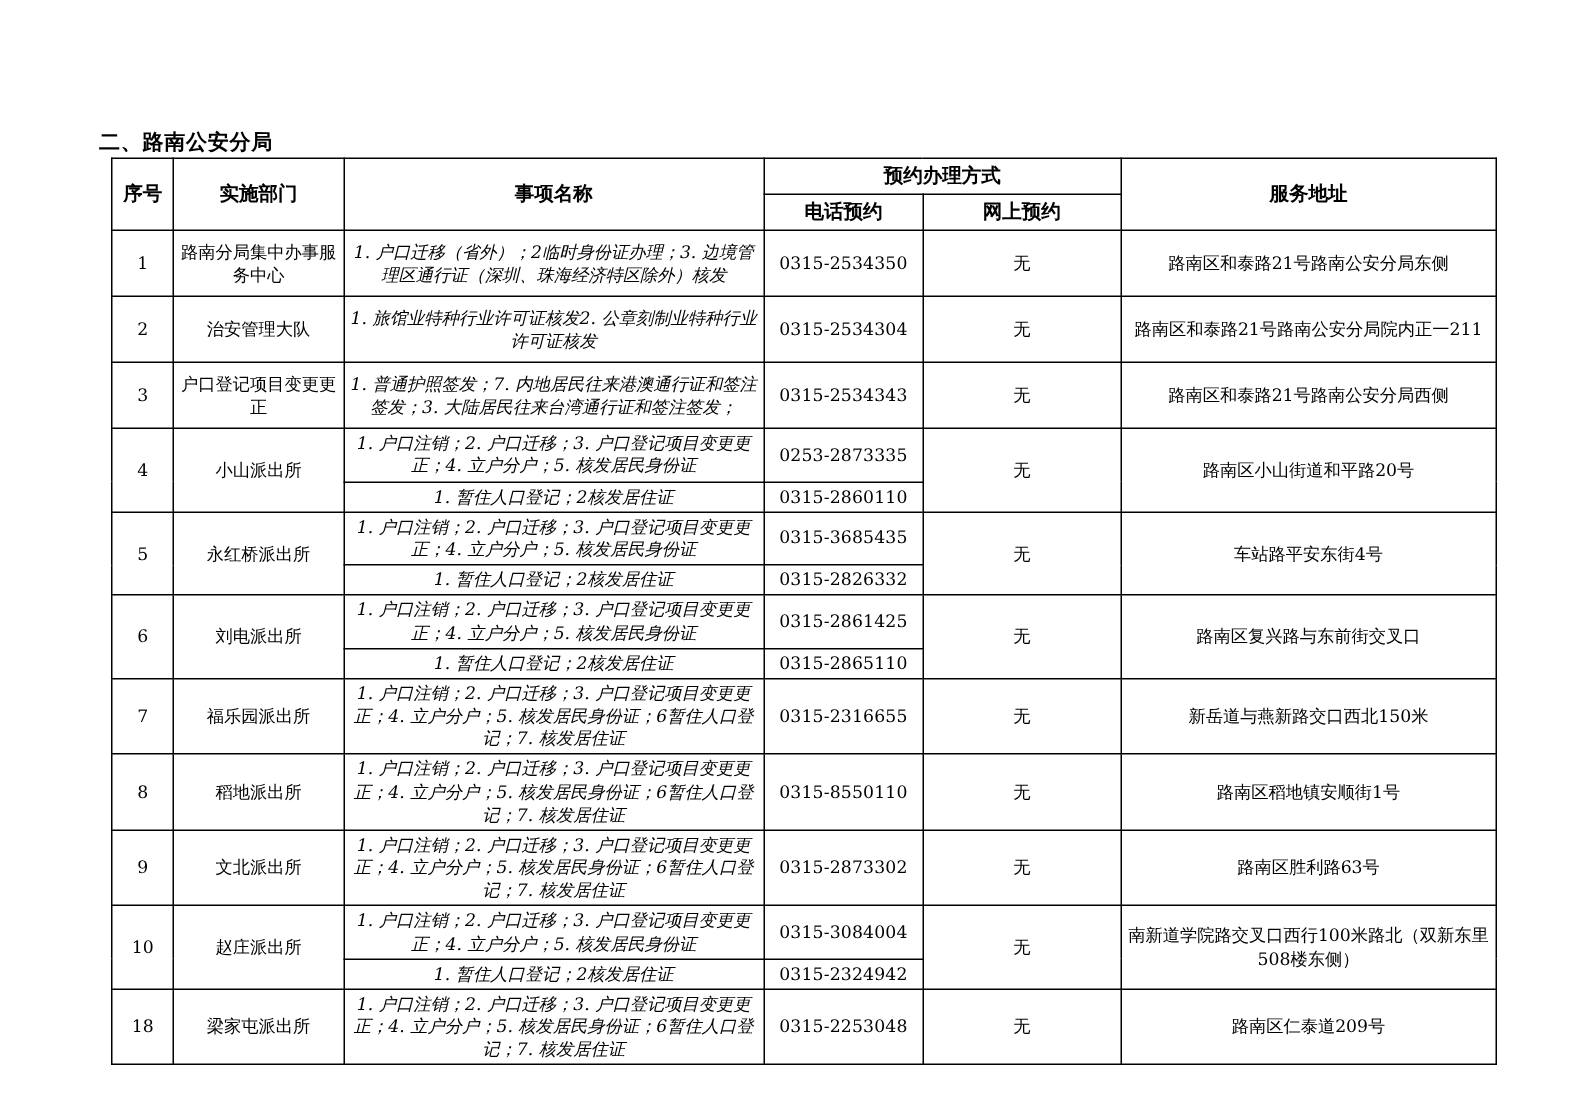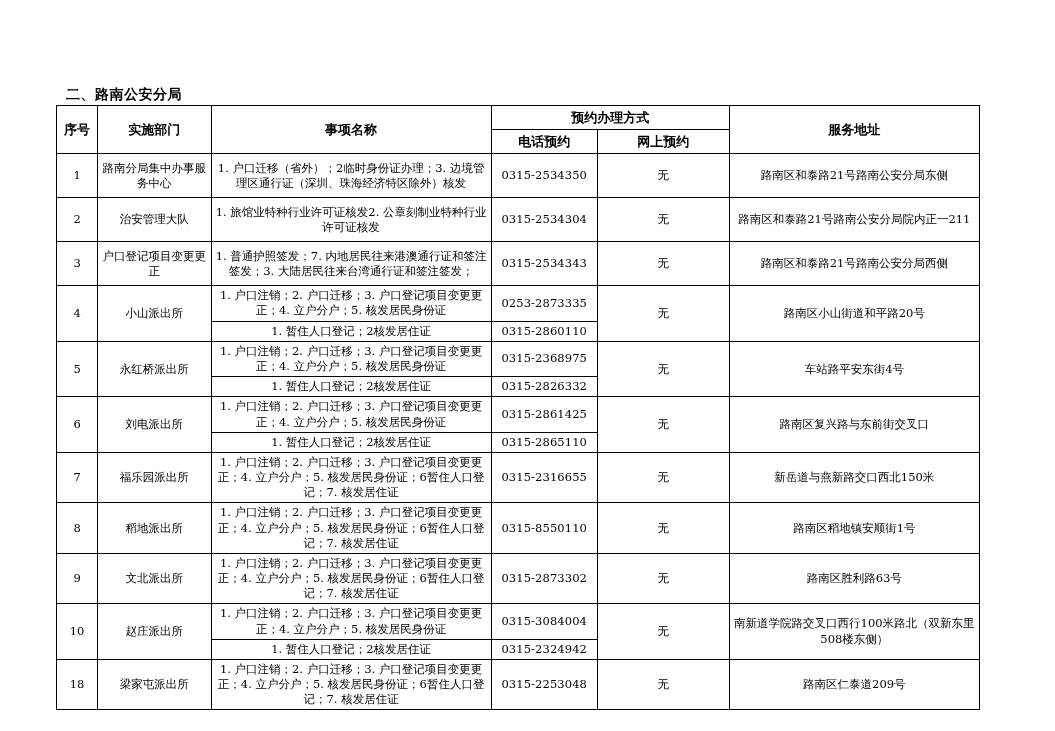--- a/index.html
+++ b/index.html
@@ -12,21 +12,21 @@
   }
   .page{position:relative;width:1055px;height:731px;padding-left:22px;}
   .section-title{
     position:absolute;left:66px;top:86px;
     font-size:14px;font-weight:bold;
     letter-spacing:.5px;
     font-family:"DejaVu Sans","Liberation Sans",sans-serif;
     white-space:nowrap;
   }
   table.doc{
-    position:absolute;left:56px;top:105px;
+    position:absolute;left:74px;top:105px;
     width:924px;
     border-collapse:collapse;
     table-layout:fixed;
   }
   table.doc td,table.doc th{
     border:1px solid #000;
     text-align:center;
     vertical-align:middle;
     font-size:11.5px;
     line-height:1.32;
@@ -41,21 +41,21 @@
     padding:3px 2px;
   }
   .c-no{width:40px;}
   .c-dept{width:110px;}
   .c-item{width:272px;}
   .c-tel{width:103px;}
   .c-web{width:128px;}
   .c-addr{width:243px;}
   .num{font-size:11.5px;}
   td.tel{font-size:11.5px;letter-spacing:.1px;white-space:nowrap;}
-  td.item{padding:3px 6px;}
+  td.item{padding:3px 6px;font-style:italic;}
   td.addr{padding:3px 5px;}
   td.dept{padding:3px 4px;}
   .tall{height:44px;}
 </style>
 </head>
 <body>
 
 <div class="page">
 
   <div class="section-title">二、路南公安分局</div>
@@ -116,21 +116,21 @@
           <td class="addr" rowspan="2">路南区小山街道和平路20号</td>
         </tr>
         <tr>
           <td class="item">1. 暂住人口登记；2核发居住证</td>
           <td class="tel">0315-2860110</td>
         </tr>
         <tr>
           <td class="num" rowspan="2">5</td>
           <td class="dept" rowspan="2">永红桥派出所</td>
           <td class="item">1. 户口注销；2. 户口迁移；3. 户口登记项目变更更正；4. 立户分户；5. 核发居民身份证</td>
-          <td class="tel">0315-2368975</td>
+          <td class="tel">0315-3685435</td>
           <td rowspan="2">无</td>
           <td class="addr" rowspan="2">车站路平安东街4号</td>
         </tr>
         <tr>
           <td class="item">1. 暂住人口登记；2核发居住证</td>
           <td class="tel">0315-2826332</td>
         </tr>
         <tr>
           <td class="num" rowspan="2">6</td>
           <td class="dept" rowspan="2">刘电派出所</td>

